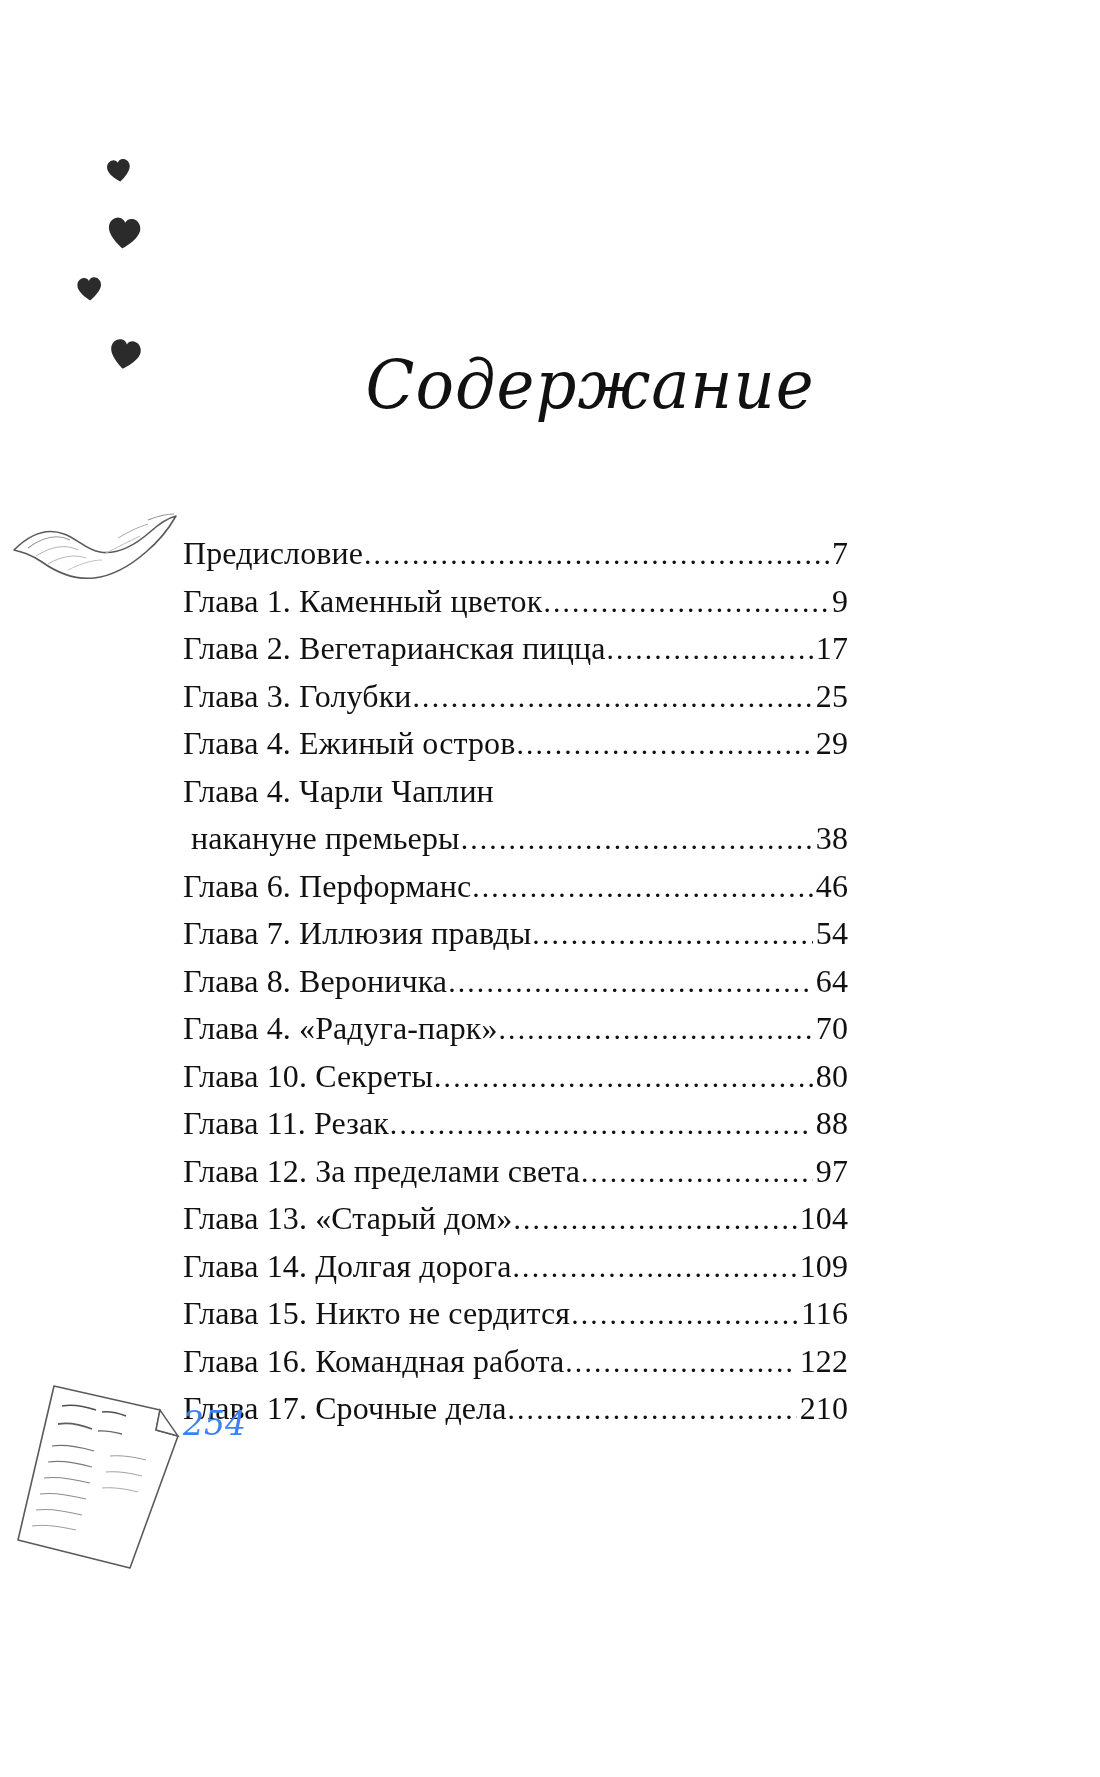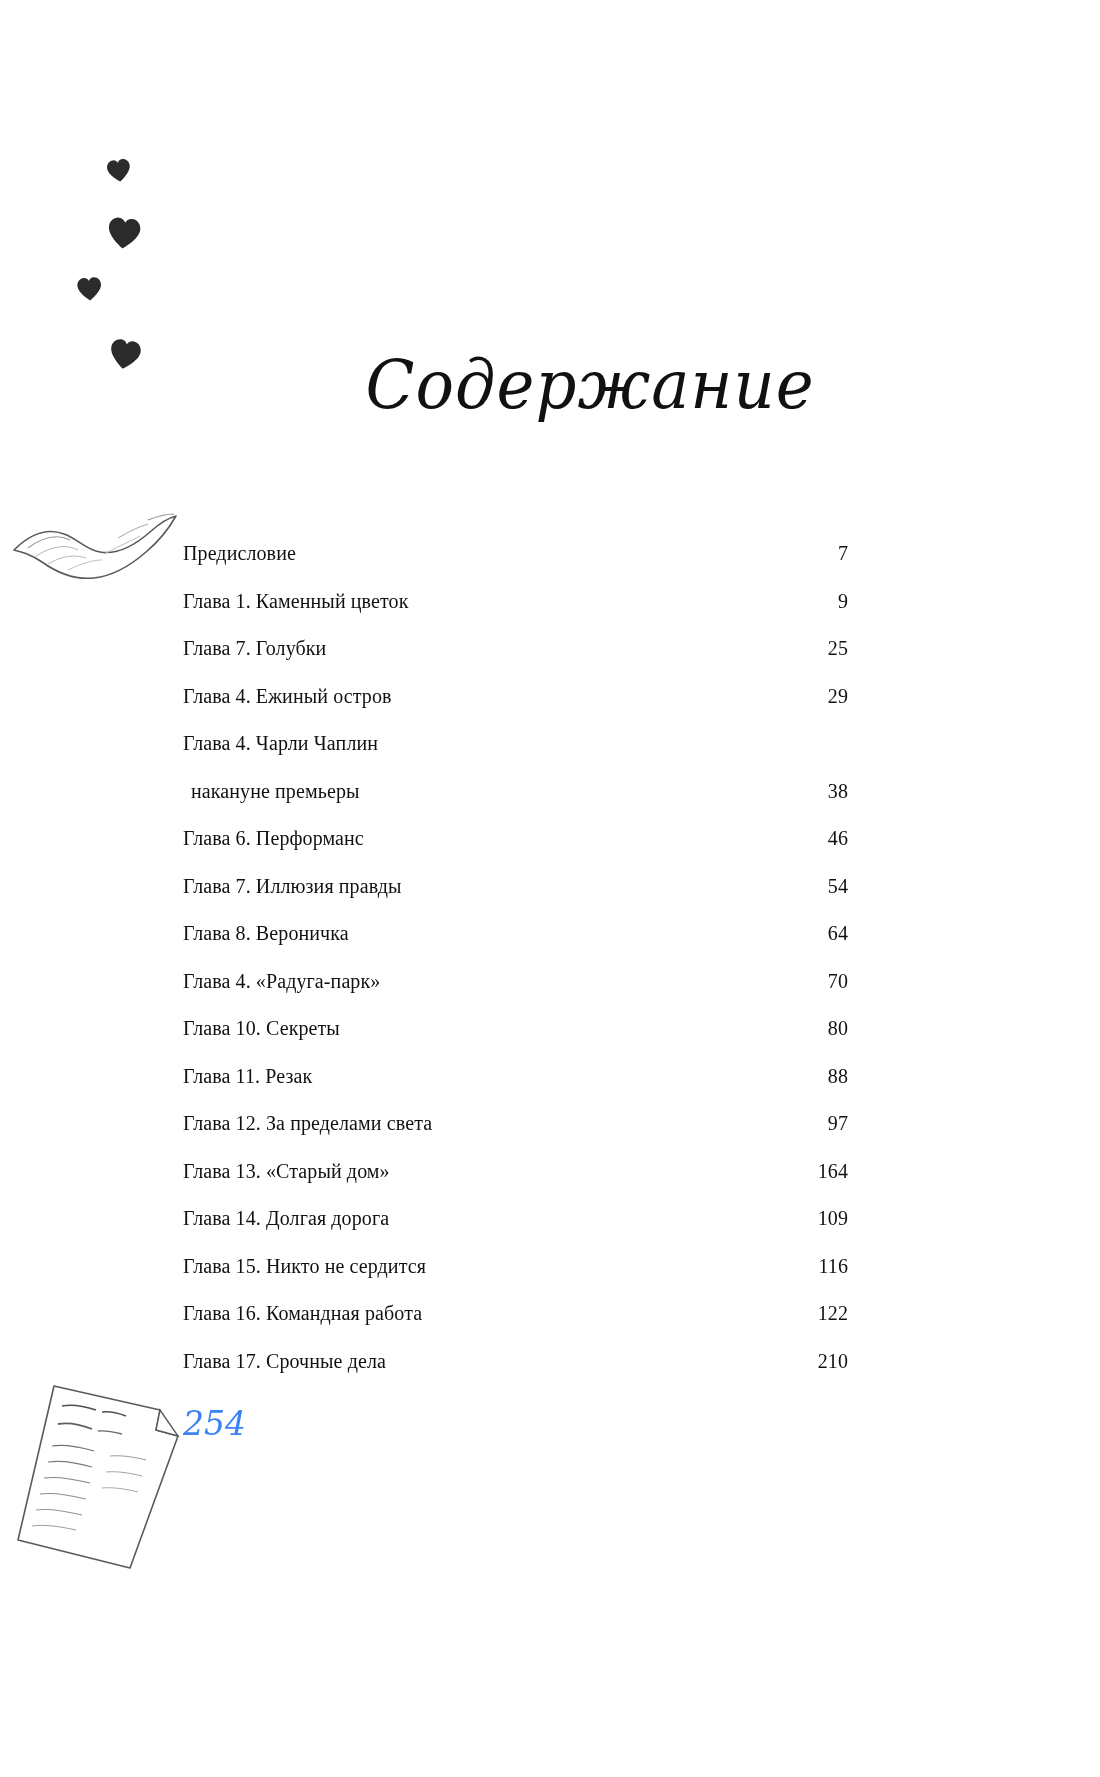--- a/index.html
+++ b/index.html
@@ -72,21 +72,21 @@
   .toc {
     position: absolute;
     left: 183px;
     top: 530px;
     width: 665px;
   }
   .toc-row {
     display: flex;
     align-items: baseline;
     width: 100%;
-    font-size: 20px;
+    font-size: 32px;
     line-height: 47.5px;
     white-space: nowrap;
     font-family: "Liberation Serif", "DejaVu Serif", serif;
     letter-spacing: 0.1px;
   }
   .toc-row.no-leader .toc-label { flex: none; }
   .toc-label {
     flex: 0 0 auto;
   }
   .toc-leader {
@@ -175,21 +175,26 @@
         <span class="toc-label">Предисловие</span>
         <span class="toc-leader"></span>
         <span class="toc-page">7</span>
       </div>
       <div class="toc-row">
         <span class="toc-label">Глава 1. Каменный цветок</span>
         <span class="toc-leader"></span>
         <span class="toc-page">9</span>
       </div>
       <div class="toc-row">
-        <span class="toc-label">Глава 7. Голубки</span>
+        <span class="toc-label">Глава 2. Вегетарианская пицца</span>
+        <span class="toc-leader"></span>
+        <span class="toc-page">17</span>
+      </div>
+      <div class="toc-row">
+        <span class="toc-label">Глава 3. Голубки</span>
         <span class="toc-leader"></span>
         <span class="toc-page">25</span>
       </div>
       <div class="toc-row">
         <span class="toc-label">Глава 4. Ежиный остров</span>
         <span class="toc-leader"></span>
         <span class="toc-page">29</span>
       </div>
       <div class="toc-row no-leader">
         <span class="toc-label">Глава 4. Чарли Чаплин</span>
@@ -230,21 +235,21 @@
         <span class="toc-page">88</span>
       </div>
       <div class="toc-row">
         <span class="toc-label">Глава 12. За пределами света</span>
         <span class="toc-leader"></span>
         <span class="toc-page">97</span>
       </div>
       <div class="toc-row">
         <span class="toc-label">Глава 13. «Старый дом»</span>
         <span class="toc-leader"></span>
-        <span class="toc-page">164</span>
+        <span class="toc-page">104</span>
       </div>
       <div class="toc-row">
         <span class="toc-label">Глава 14. Долгая дорога</span>
         <span class="toc-leader"></span>
         <span class="toc-page">109</span>
       </div>
       <div class="toc-row">
         <span class="toc-label">Глава 15. Никто не сердится</span>
         <span class="toc-leader"></span>
         <span class="toc-page">116</span>

